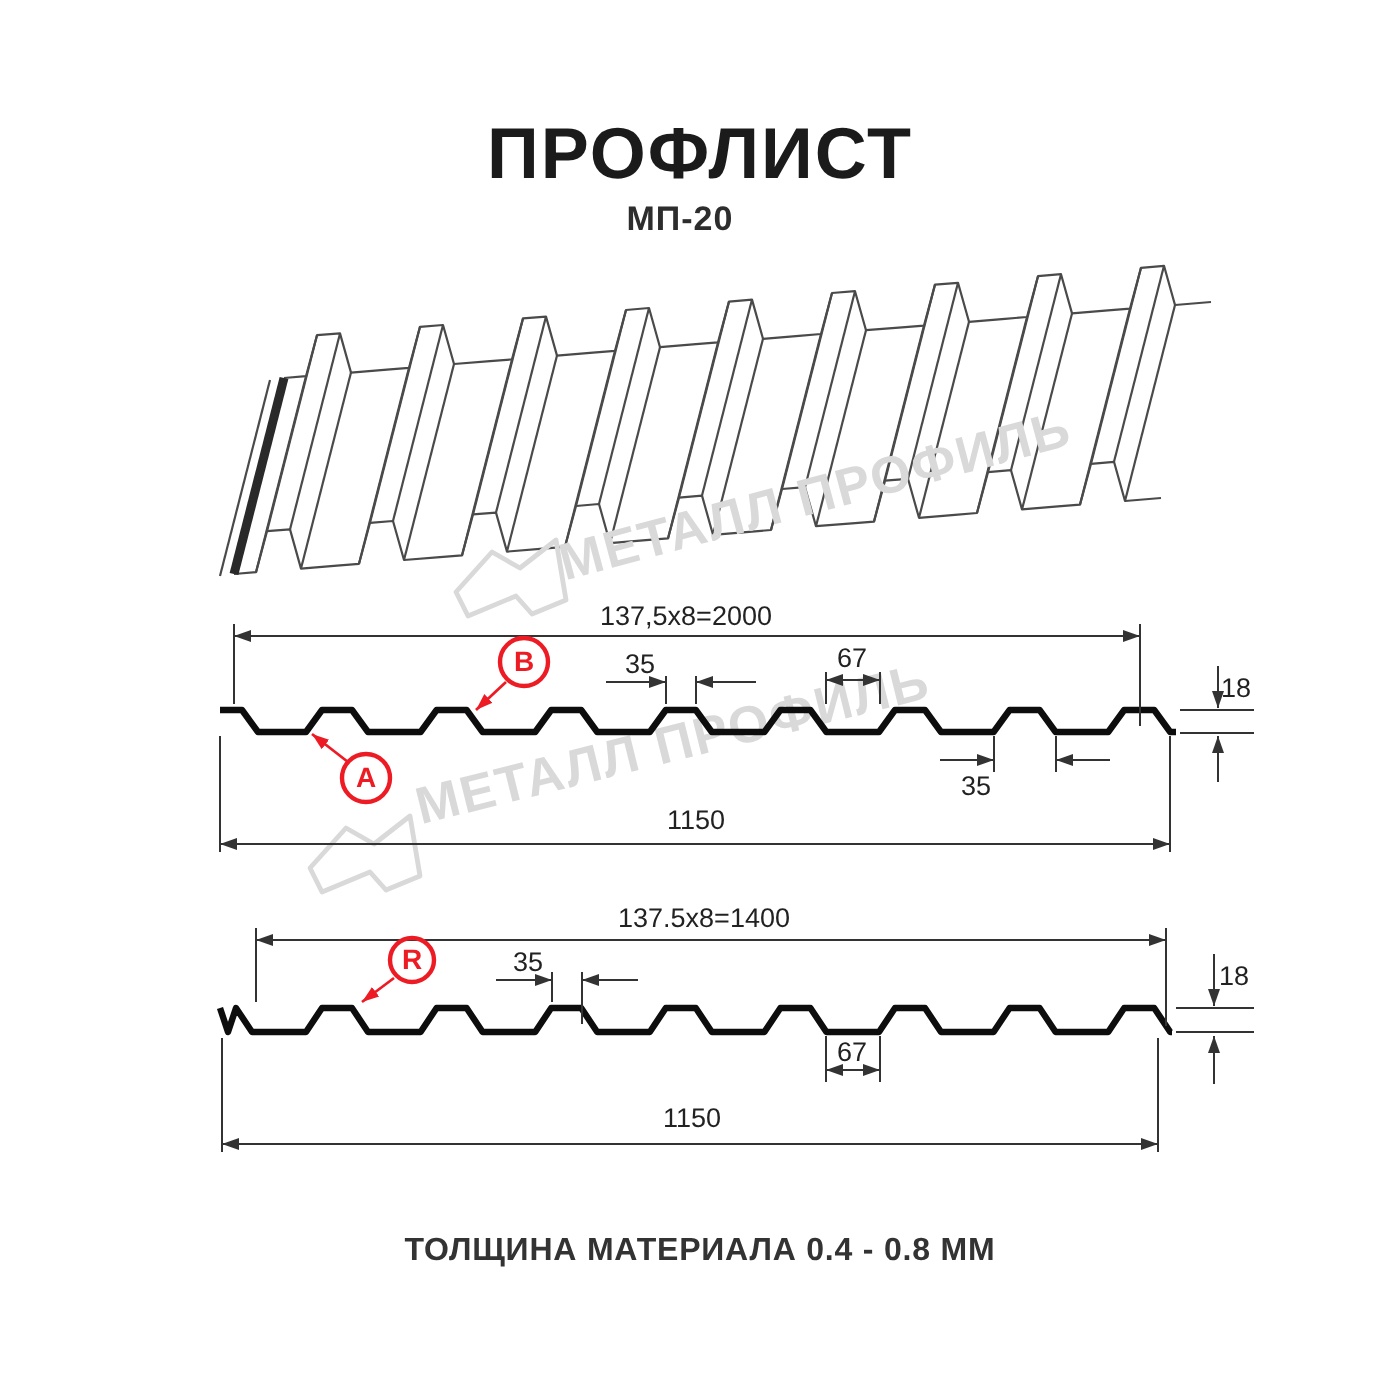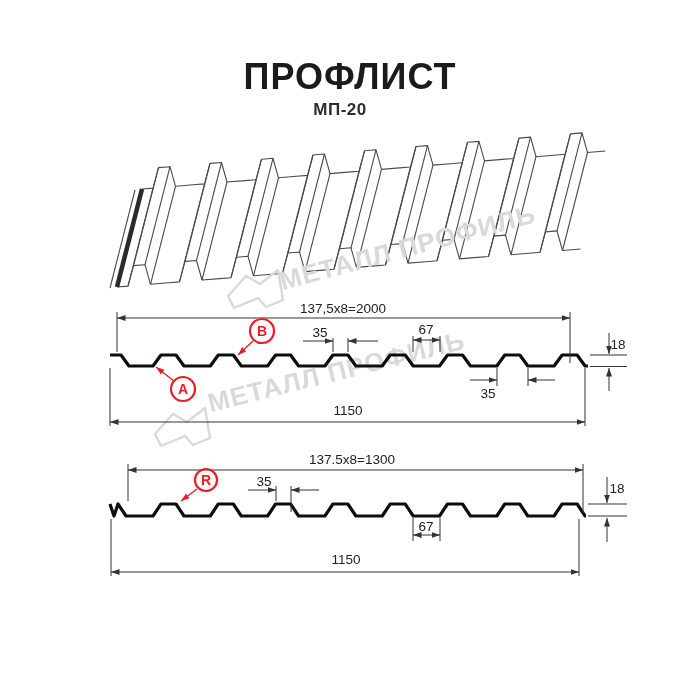--- a/index.html
+++ b/index.html
@@ -162,24 +162,25 @@
     <div id="title" class="abs">ПРОФЛИСТ</div>
     <div id="subtitle" class="abs">МП-20</div>
 
     <div class="dim" style="left:343px;top:308px;">137,5x8=2000</div>
     <div class="dim" style="left:320px;top:332px;">35</div>
     <div class="dim" style="left:426px;top:329px;">67</div>
     <div class="dim" style="left:618px;top:344px;">18</div>
     <div class="dim" style="left:488px;top:393px;">35</div>
     <div class="dim" style="left:348px;top:410px;">1150</div>
 
-    <div class="dim" style="left:352px;top:459px;">137.5x8=1300</div>
+    <div class="dim" style="left:352px;top:459px;">137.5x8=1400</div>
     <div class="dim" style="left:264px;top:481px;">35</div>
     <div class="dim" style="left:617px;top:488px;">18</div>
     <div class="dim" style="left:426px;top:526px;">67</div>
     <div class="dim" style="left:346px;top:559px;">1150</div>
 
     <div class="circ-letter" style="left:262px;top:331px;">B</div>
     <div class="circ-letter" style="left:183px;top:389px;">A</div>
     <div class="circ-letter" style="left:206px;top:480px;">R</div>
 
+    <div id="caption" class="abs">ТОЛЩИНА МАТЕРИАЛА 0.4 - 0.8 ММ</div>
   </div>
 </div>
 
 </body></html>

